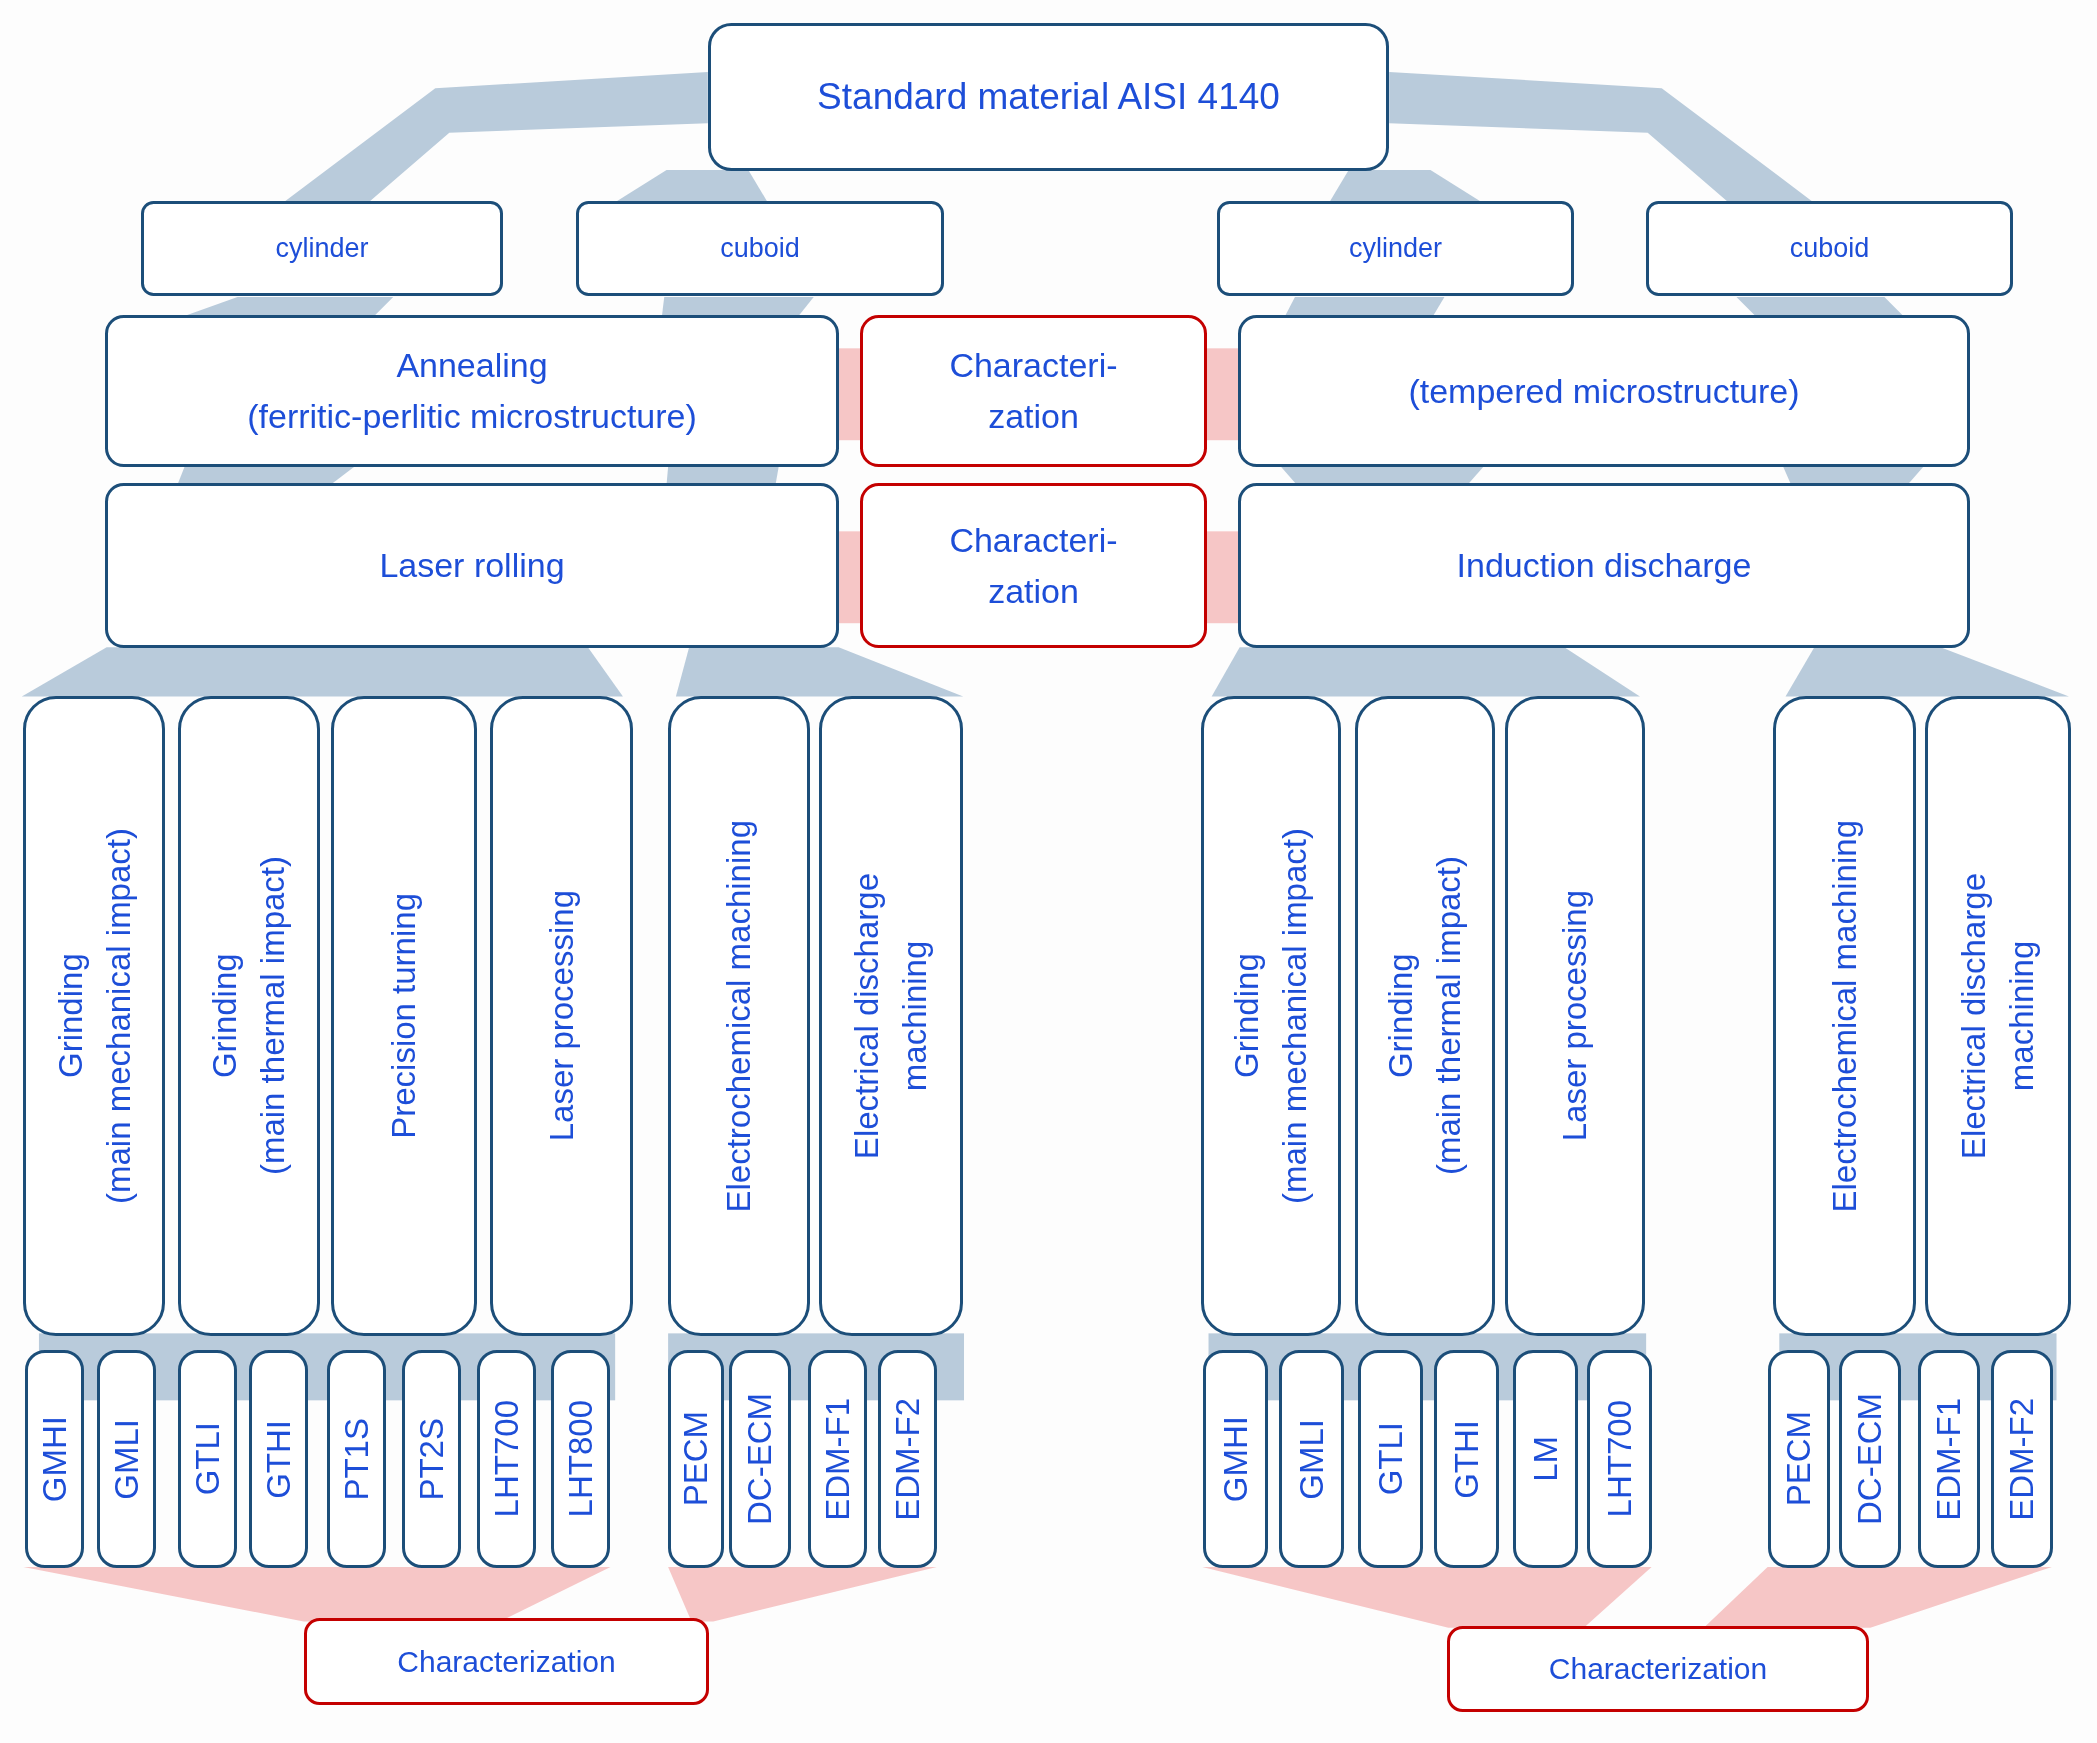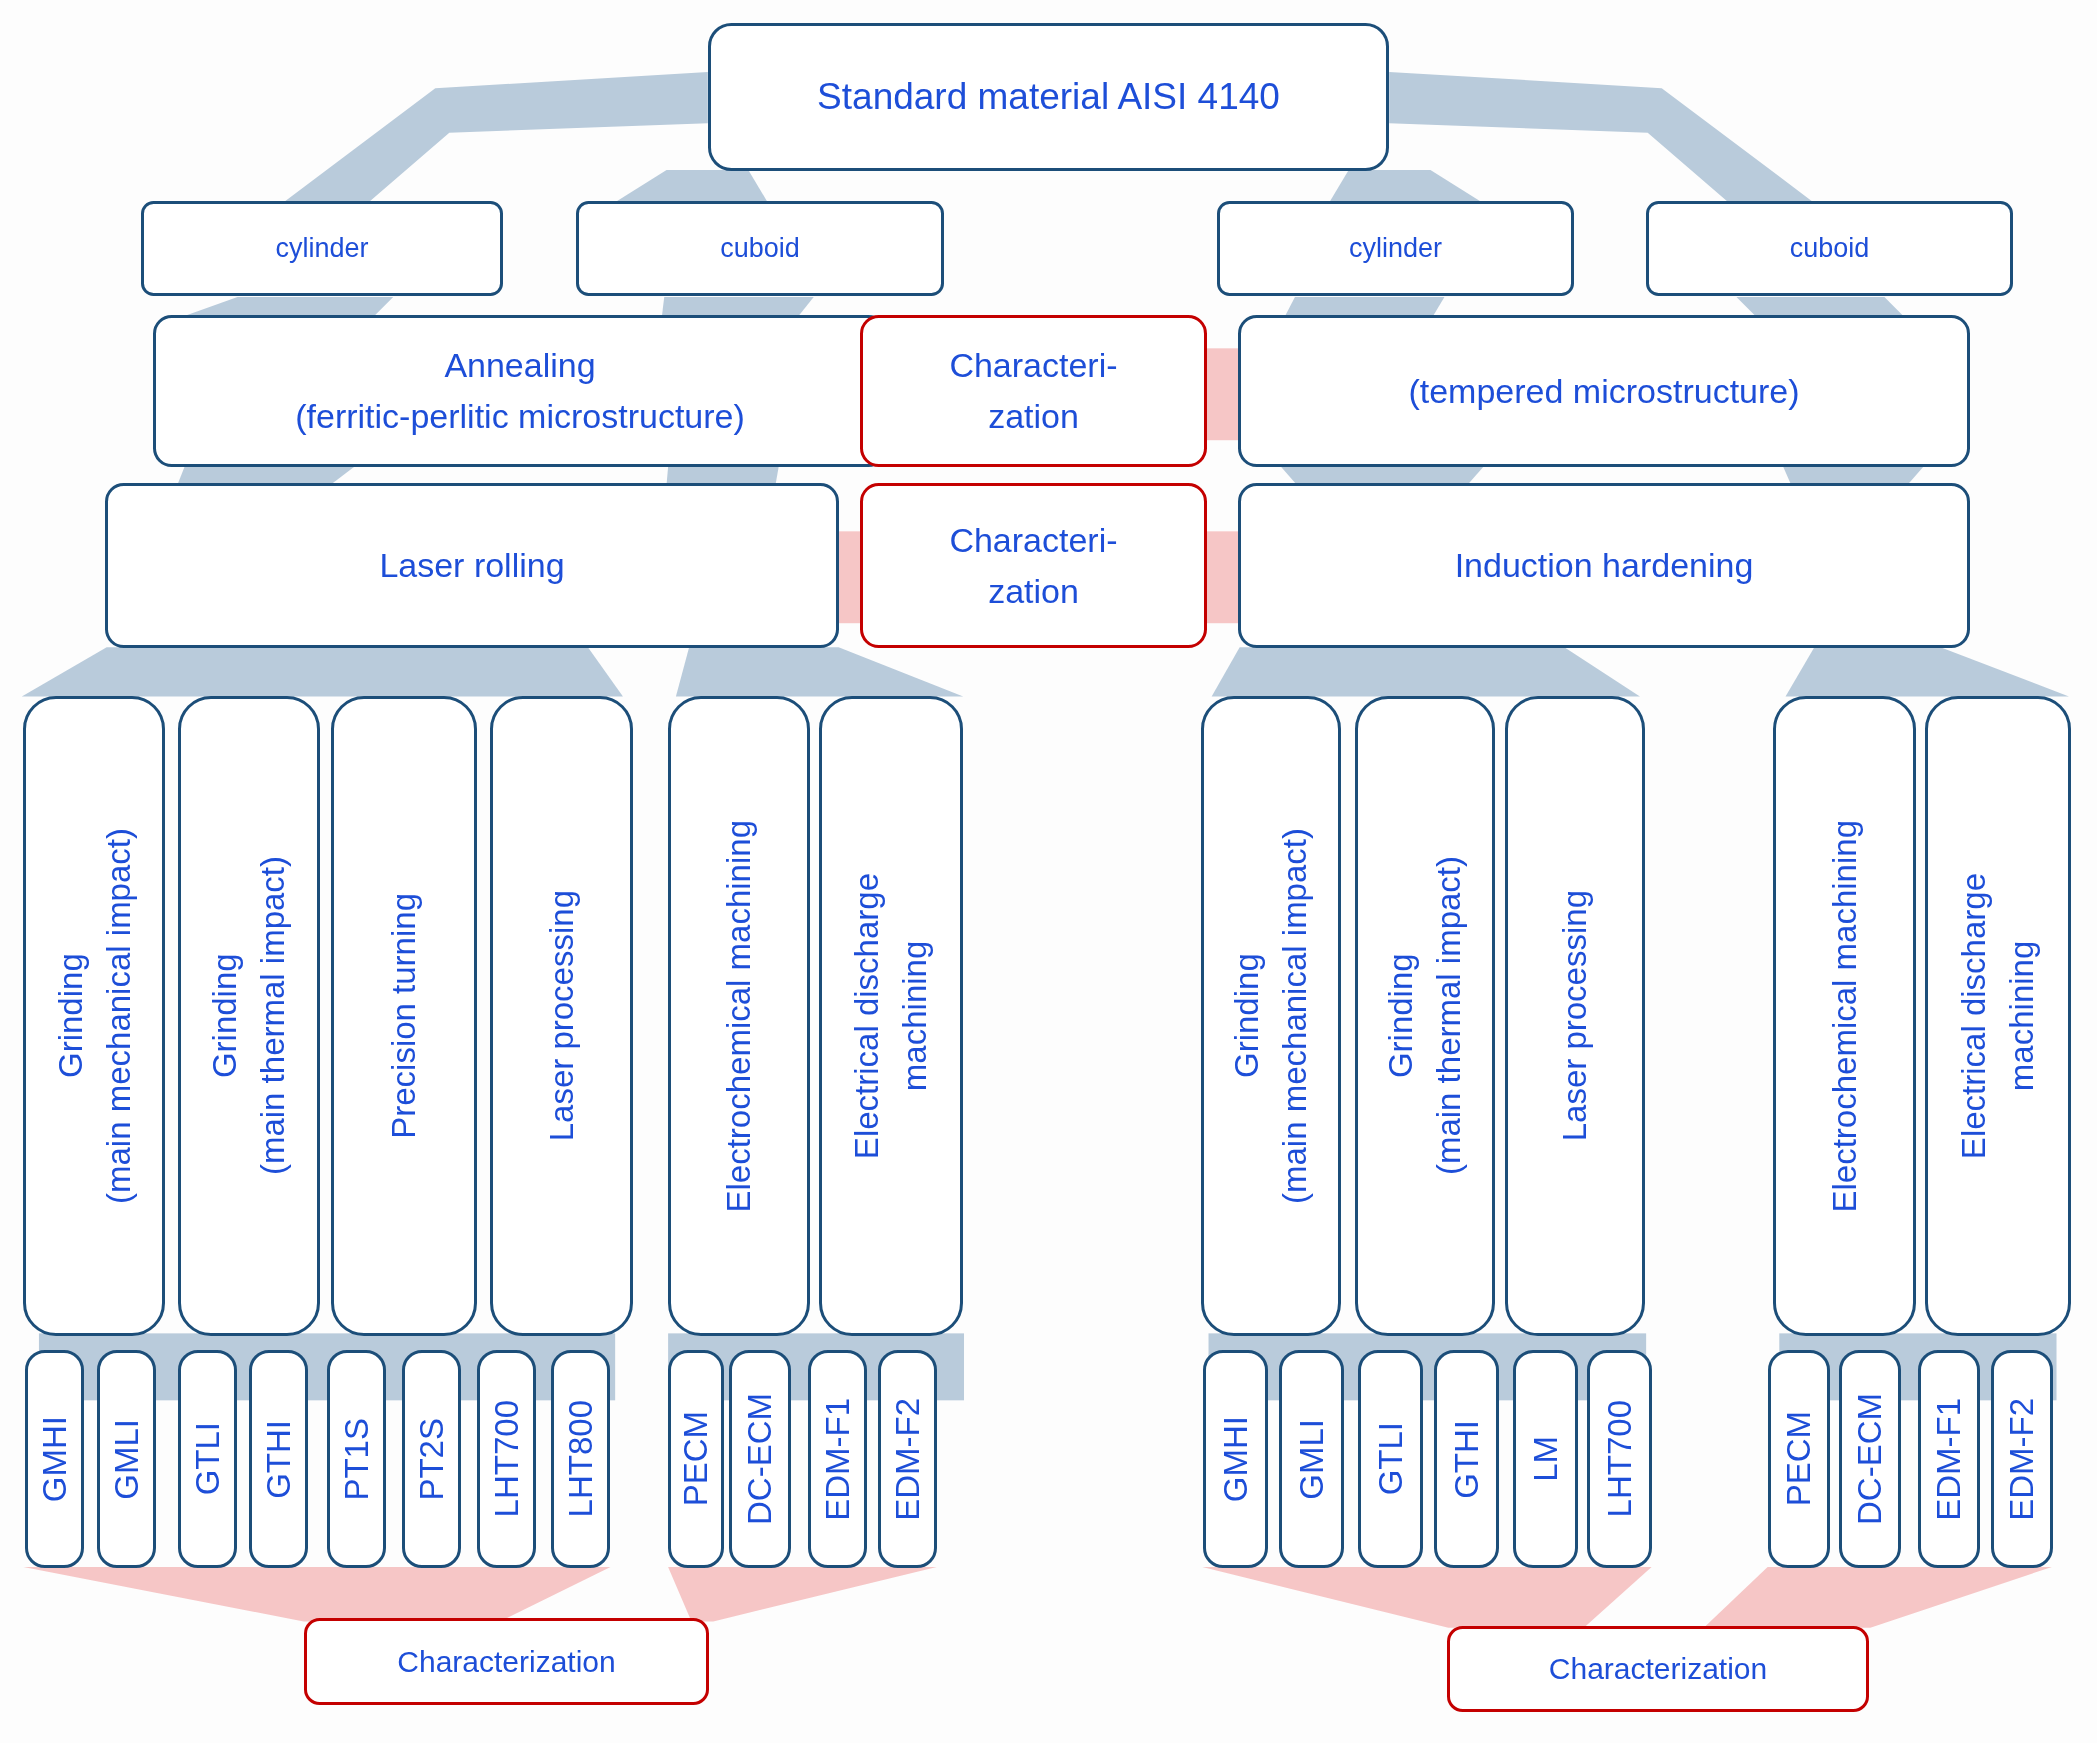--- a/index.html
+++ b/index.html
@@ -81,21 +81,21 @@
   <div class="box r2" style="left:576px;top:201px;width:368px;height:95px;">
     <div>cuboid</div>
   </div>
   <div class="box r2" style="left:1217px;top:201px;width:357px;height:95px;">
     <div>cylinder</div>
   </div>
   <div class="box r2" style="left:1646px;top:201px;width:367px;height:95px;">
     <div>cuboid</div>
   </div>
 
-  <div class="box r3" style="left:105px;top:315px;width:734px;height:152px;margin-left:48px;">
+  <div class="box r3" style="left:105px;top:315px;width:734px;height:152px;">
     <div>
       <div>Annealing</div>
       <div>(ferritic-perlitic microstructure)</div>
     </div>
   </div>
   <div class="box r3 red" style="left:860px;top:315px;width:347px;height:152px;">
     <div>
       <div>Characteri-</div>
       <div>zation</div>
     </div>
@@ -109,21 +109,21 @@
   <div class="box r3" style="left:105px;top:483px;width:734px;height:165px;">
     <div>Laser rolling</div>
   </div>
   <div class="box r3 red" style="left:860px;top:483px;width:347px;height:165px;">
     <div>
       <div>Characteri-</div>
       <div>zation</div>
     </div>
   </div>
   <div class="box r3" style="left:1238px;top:483px;width:732px;height:165px;">
-    <div>Induction hardening</div>
+    <div>Induction discharge</div>
   </div>
 
   <div class="box tall" style="left:23.4px;top:696px;width:142px;height:640px;">
     <div class="vtext"><span>Grinding</span><br><span>(main mechanical impact)</span></div>
   </div>
   <div class="box tall" style="left:178px;top:696px;width:142px;height:640px;">
     <div class="vtext"><span>Grinding</span><br><span>(main thermal impact)</span></div>
   </div>
   <div class="box tall" style="left:331px;top:696px;width:146px;height:640px;">
     <div class="vtext"><span>Precision turning</span></div>

